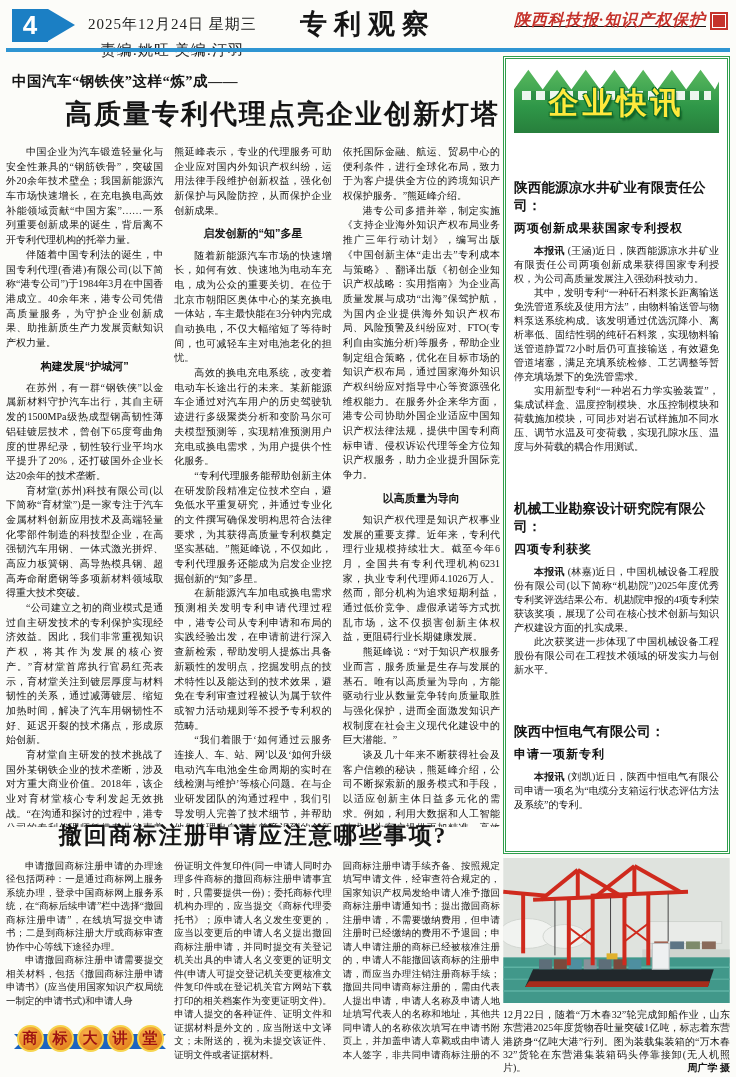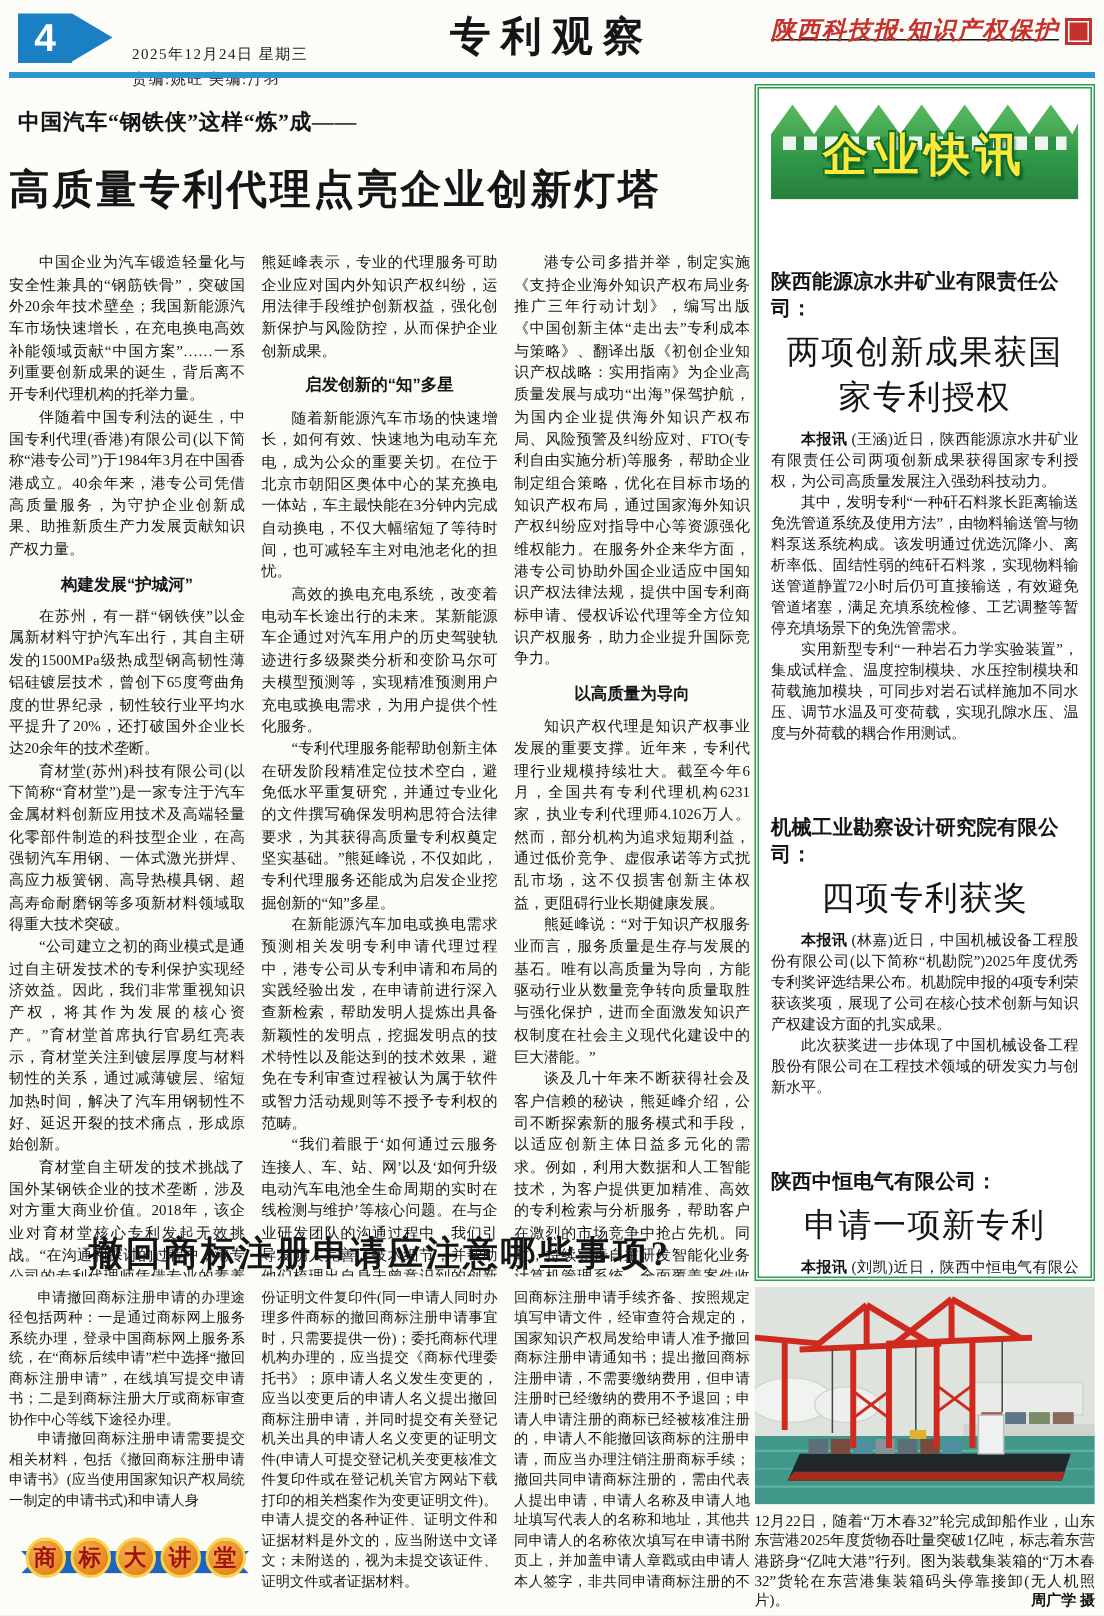--- a/index.html
+++ b/index.html
@@ -3,50 +3,50 @@
 <meta charset="utf-8">
 <style>
   html,body{margin:0;padding:0;background:#e8e8e6;}
   .page{position:relative;width:736px;height:1077px;margin:0 auto;background:#fcfcf9;overflow:hidden;
         font-family:"Liberation Serif",serif;color:#151515;}
   
   .pagenum-box{position:absolute;left:12px;top:9px;width:36px;height:33px;background:#1b7fc4;color:#fff;
         font-family:"Liberation Sans",sans-serif;font-weight:bold;font-size:26px;display:flex;align-items:center;justify-content:center;}
   .pagenum-arrow{position:absolute;left:48px;top:9px;width:0;height:0;border-left:27px solid #1b7fc4;
         border-top:16.5px solid transparent;border-bottom:16.5px solid transparent;}
-  .header-meta{position:absolute;left:88px;top:28px;font-size:10px;line-height:1.7;color:#222;letter-spacing:1px;}
+  .header-meta{position:absolute;left:88px;top:12px;font-size:15px;line-height:1.7;color:#222;letter-spacing:1px;text-align:center;}
   .section-title{position:absolute;left:50%;top:6px;transform:translateX(-50%);
         font-family:"Liberation Sans",sans-serif;font-weight:900;font-size:27px;letter-spacing:7px;white-space:nowrap;}
   .masthead{position:absolute;right:8px;top:10px;display:flex;align-items:center;text-decoration:underline;}
   .masthead-text{color:#c5322b;font-style:italic;font-weight:bold;font-size:16px;letter-spacing:1px;white-space:nowrap;}
   .masthead-seal{display:inline-block;width:18px;height:18px;background:#c5322b;margin-left:4px;
         box-shadow:inset 0 0 0 2px #c5322b, inset 0 0 0 3px #fff;}
   .header-rule{position:absolute;top:48px;left:6px;right:6px;height:4px;background:#2f95d2;}
   
   .main-article{position:absolute;left:6px;top:72px;width:494px;}
   .kicker{margin-left:6px;font-size:14.5px;font-weight:bold;letter-spacing:.5px;}
-  .main-title{text-align:left;font-size:27px;font-weight:900;letter-spacing:2px;margin-top:17px;}
-  .main-cols{display:flex;gap:11px;margin-top:25px;height:682px;overflow:hidden;}
+  .main-title{text-align:right;font-size:27px;font-weight:900;letter-spacing:2px;margin-top:5px;}
+  .main-cols{display:flex;gap:11px;margin-top:13px;height:682px;overflow:hidden;}
   .main-cols>div{flex:1;overflow:hidden;font-size:10px;line-height:1.47;text-align:justify;}
   .para{text-indent:2em;text-align:justify;margin:0;}
   .cont{text-align:justify;margin:0;}
   .subhead{text-align:center;font-family:"Liberation Sans",sans-serif;font-weight:bold;font-size:11px;margin:7px 0;}
   
   .sidebar{position:absolute;left:503px;top:56px;width:227px;height:798px;box-sizing:border-box;
         border:3px double #2f9e4c;background:#fff;padding:6px 8px 0;overflow:hidden;}
   .ent-banner{position:relative;height:66px;margin:2px 0 10px;background:linear-gradient(#5cbb60,#2f9748 60%,#277f3c);
         clip-path:polygon(0 34%,7% 4%,14% 34%,21% 4%,28% 34%,35% 4%,42% 34%,49% 4%,56% 34%,63% 4%,70% 34%,77% 4%,84% 34%,91% 4%,98% 34%,100% 22%,100% 100%,0 100%);padding-left:40px;}
   .ent-banner .win{position:absolute;left:4%;right:4%;top:24px;height:9px;
         background:repeating-linear-gradient(90deg,rgba(255,255,255,.9) 0 9px,rgba(0,90,40,.25) 9px 14px);}
   .ent-banner .txt{position:absolute;left:0;right:0;top:16px;text-align:center;
         font-family:"Liberation Sans",sans-serif;font-weight:900;font-size:30px;letter-spacing:4px;color:#ffe93c;
         text-shadow:1px 1px 0 #0b6b2a,-1px 1px 0 #0b6b2a,1px -1px 0 #0b6b2a,-1px -1px 0 #0b6b2a,2px 3px 2px rgba(0,60,20,.6);}
   .news{margin-bottom:12px;margin-top:46px;}
   .news-company{font-weight:900;font-size:13.5px;letter-spacing:.2px;}
-  .news-title{text-align:center;font-family:"Liberation Sans",sans-serif;font-weight:400;font-size:22px;letter-spacing:1px;margin:5px 0 7px;}
+  .news-title{font-family:"Liberation Sans",sans-serif;font-weight:700;font-size:12px;letter-spacing:1px;margin:5px 0 7px;}
   .news-body{font-size:10px;line-height:1.4;}
   .news-body .para,.news-body .cont{margin:0;}
   
   .tm-article{position:absolute;left:6px;top:820px;width:494px;}
   .tm-title{text-align:center;font-size:23px;font-weight:900;letter-spacing:2px;}
   .tm-cols{display:flex;gap:11px;margin-top:9px;height:202px;overflow:hidden;}
   .tm-cols>div{flex:1;overflow:hidden;font-size:9.5px;line-height:1.42;text-align:justify;}
   .tm-cols>div:first-child{height:150px;}
   
   .tm-badge{position:absolute;left:14px;top:1022px;width:152px;height:38px;}
@@ -99,20 +99,21 @@
       <div>
           <div class="cont">熊延峰表示，专业的代理服务可助企业应对国内外知识产权纠纷，运用法律手段维护创新权益，强化创新保护与风险防控，从而保护企业创新成果。</div>
           <div class="subhead">启发创新的“知”多星</div>
           <div class="para">随着新能源汽车市场的快速增长，如何有效、快速地为电动车充电，成为公众的重要关切。在位于北京市朝阳区奥体中心的某充换电一体站，车主最快能在3分钟内完成自动换电，不仅大幅缩短了等待时间，也可减轻车主对电池老化的担忧。</div>
           <div class="para">高效的换电充电系统，改变着电动车长途出行的未来。某新能源车企通过对汽车用户的历史驾驶轨迹进行多级聚类分析和变阶马尔可夫模型预测等，实现精准预测用户充电或换电需求，为用户提供个性化服务。</div>
           <div class="para">“专利代理服务能帮助创新主体在研发阶段精准定位技术空白，避免低水平重复研究，并通过专业化的文件撰写确保发明构思符合法律要求，为其获得高质量专利权奠定坚实基础。”熊延峰说，不仅如此，专利代理服务还能成为启发企业挖掘创新的“知”多星。</div>
           <div class="para">在新能源汽车加电或换电需求预测相关发明专利申请代理过程中，港专公司从专利申请和布局的实践经验出发，在申请前进行深入查新检索，帮助发明人提炼出具备新颖性的发明点，挖掘发明点的技术特性以及能达到的技术效果，避免在专利审查过程被认为属于软件或智力活动规则等不授予专利权的范畴。</div>
           <div class="para">“我们着眼于‘如何通过云服务连接人、车、站、网’以及‘如何升级电动汽车电池全生命周期的实时在线检测与维护’等核心问题。在与企业研发团队的沟通过程中，我们引导发明人完善了技术细节，并帮助他们梳理出自身未曾意识到的创新点。在此基础上，我们协助其补充和完善了专利实施例，从而优化了专利布局，实现了更全面的保护范围。”熊延峰表示。</div>
         </div>
       <div>
+          <div class="cont">依托国际金融、航运、贸易中心的便利条件，进行全球化布局，致力于为客户提供全方位的跨境知识产权保护服务。”熊延峰介绍。</div>
           <div class="para">港专公司多措并举，制定实施《支持企业海外知识产权布局业务推广三年行动计划》，编写出版《中国创新主体“走出去”专利成本与策略》、翻译出版《初创企业知识产权战略：实用指南》为企业高质量发展与成功“出海”保驾护航，为国内企业提供海外知识产权布局、风险预警及纠纷应对、FTO(专利自由实施分析)等服务，帮助企业制定组合策略，优化在目标市场的知识产权布局，通过国家海外知识产权纠纷应对指导中心等资源强化维权能力。在服务外企来华方面，港专公司协助外国企业适应中国知识产权法律法规，提供中国专利商标申请、侵权诉讼代理等全方位知识产权服务，助力企业提升国际竞争力。</div>
           <div class="subhead">以高质量为导向</div>
           <div class="para">知识产权代理是知识产权事业发展的重要支撑。近年来，专利代理行业规模持续壮大。截至今年6月，全国共有专利代理机构6231家，执业专利代理师4.1026万人。然而，部分机构为追求短期利益，通过低价竞争、虚假承诺等方式扰乱市场，这不仅损害创新主体权益，更阻碍行业长期健康发展。</div>
           <div class="para">熊延峰说：“对于知识产权服务业而言，服务质量是生存与发展的基石。唯有以高质量为导向，方能驱动行业从数量竞争转向质量取胜与强化保护，进而全面激发知识产权制度在社会主义现代化建设中的巨大潜能。”</div>
           <div class="para">谈及几十年来不断获得社会及客户信赖的秘诀，熊延峰介绍，公司不断探索新的服务模式和手段，以适应创新主体日益多元化的需求。例如，利用大数据和人工智能技术，为客户提供更加精准、高效的专利检索与分析服务，帮助客户在激烈的市场竞争中抢占先机。同时，持续完善自主研发智能化业务计算机管理系统，全面覆盖案件收发、时限控制、费用缴纳等功能，为高质量专利代理服务输出提供有力的数字化支撑。</div>
         </div>
     </div>
   </div>
 
   <div class="sidebar">

